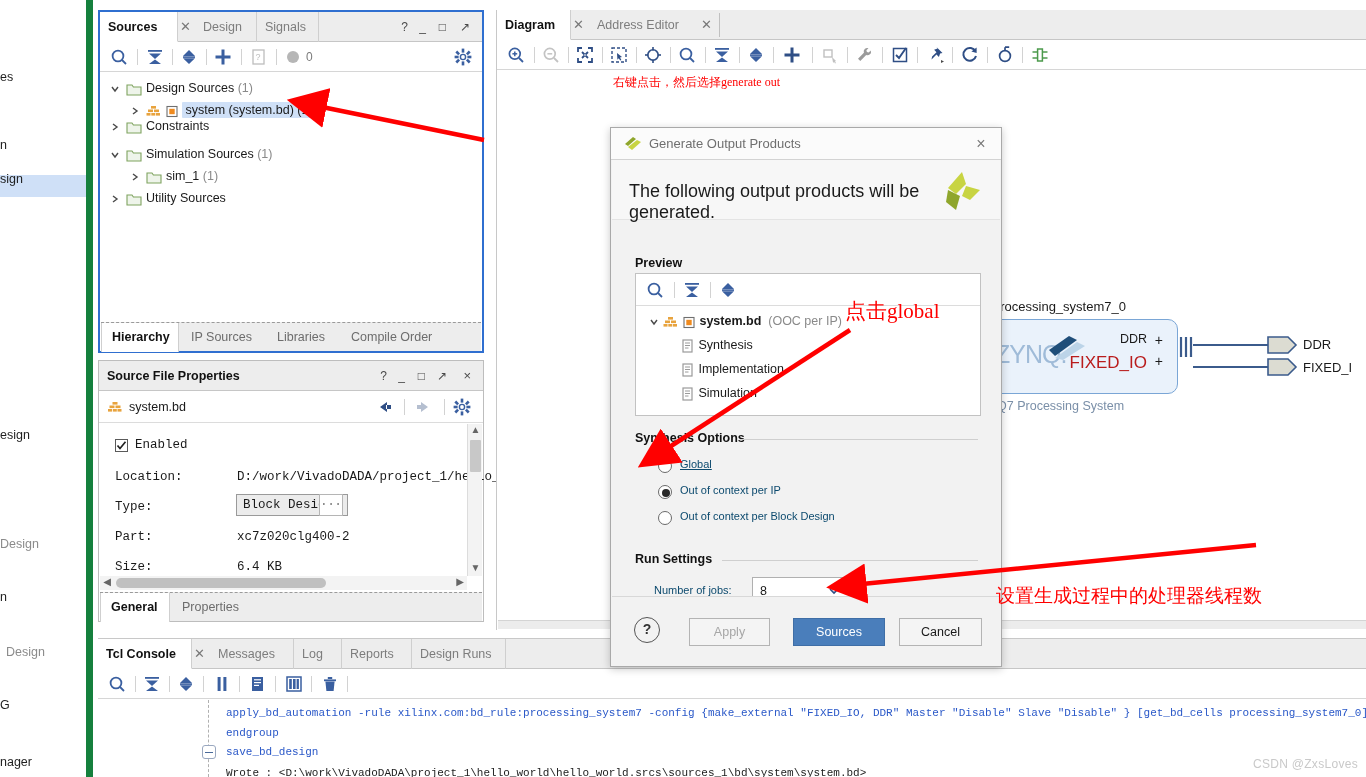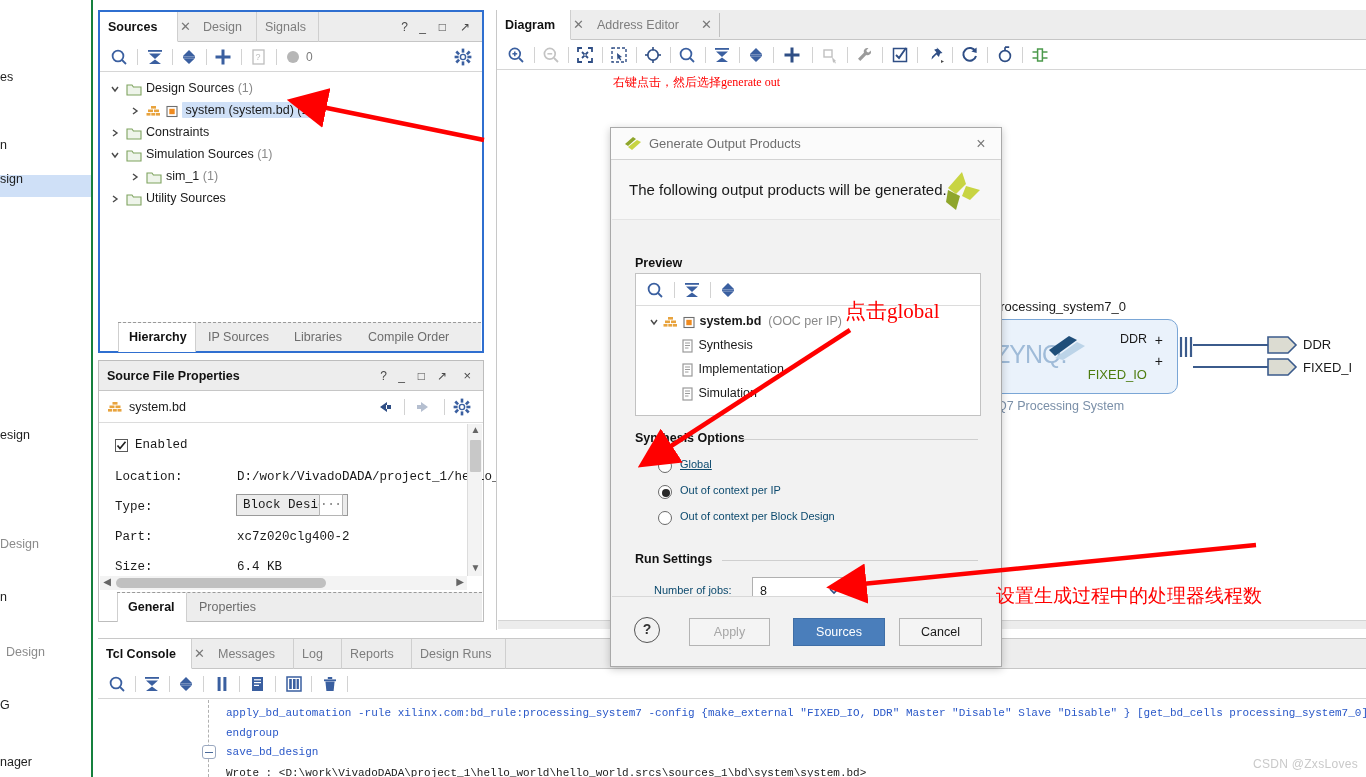--- a/index.html
+++ b/index.html
@@ -8,21 +8,21 @@
     width: 1366px; height: 777px;
     overflow: hidden;
     background: #ffffff;
     font-family: "Liberation Sans", sans-serif;
     font-size: 12px;
     color: #1a1a1a;
   }
   #root { position: relative; width: 1366px; height: 777px; background:#ffffff; }
 
   
-  .flownav { position:absolute; left:0; top:0; width:93px; height:777px; background:#fff; border-right:2px solid #15803d; overflow:hidden; }
+  .flownav { position:absolute; left:0; top:0; width:93px; height:777px; background:#fff; border-right:7px solid #15803d; overflow:hidden; }
   .fn-item { position:absolute; left:0; white-space:nowrap; font-size:12.5px; color:#1f1f1f; }
   .fn-sel { position:absolute; left:0; width:93px; height:22px; background:#cfe0f7; }
   .fn-gray { color:#8b8b8b; }
 
   
   .panel { position:absolute; background:#ffffff; }
   .tabstrip { position:absolute; left:0; right:0; top:0; height:30px; background:#ededed; border-bottom:1px solid #c6c6c6; }
   .tab { position:absolute; top:0; height:30px; line-height:30px; padding:0 8px; font-size:12.5px; color:#7d7d7d; border-right:1px solid #cfcfcf; }
   .tab.active { background:#ffffff; color:#111; font-weight:bold; border-bottom:1px solid #ffffff; }
   .tab-x { position:absolute; top:0; height:30px; line-height:30px; font-size:13px; color:#777; }
@@ -33,21 +33,21 @@
   svg { display:block; }
 
   
   #sources { left:98px; top:10px; width:386px; height:343px; border:2px solid #2f6fd0; background:#fff; }
   .tree { position:absolute; left:1px; right:1px; top:61px; bottom:30px; background:#fff; overflow:hidden; }
   .trow { position:absolute; left:0; height:22px; line-height:22px; white-space:nowrap; font-size:12.5px; }
   .tw { position:absolute; top:0; left:0; width:14px; height:22px; }
   .tlabel { color:#1a1a1a; }
   .tcount { color:#8a8a8a; }
   .sel-hl { background:#cfe0f7; padding:1px 3px; border-radius:1px; }
-  .btabs { position:absolute; left:1px; right:1px; bottom:0; height:29px; background:#ededed; border-top:1px dashed #9a9a9a;margin-left:17px; }
+  .btabs { position:absolute; left:1px; right:1px; bottom:0; height:29px; background:#ededed; border-top:1px dashed #9a9a9a; }
   .btab { position:absolute; top:0; height:29px; line-height:29px; padding:0 10px; font-size:12.5px; color:#6d6d6d; }
   .btab.active { background:#ffffff; color:#111; font-weight:bold; border-right:1px solid #cfcfcf; border-left:1px solid #cfcfcf; }
 
   
   #sfp { left:98px; top:360px; width:386px; height:262px; border:1px solid #bdbdbd; background:#fff; }
   .sfp-head { position:absolute; left:0; right:0; top:0; height:30px; background:#ededed; border-bottom:1px solid #c6c6c6; }
   .sfp-title { position:absolute; left:8px; top:0; height:30px; line-height:30px; font-weight:bold; font-size:12.5px; color:#111; }
   .sfp-sub { position:absolute; left:0; right:0; top:30px; height:32px; background:#fff; border-bottom:1px solid #dcdcdc; }
   .sfp-body { position:absolute; left:8px; right:26px; top:64px; bottom:30px; background:#fff;font-family:Liberation Mono, monospace; }
   .prow { position:absolute; left:8px; font-size:12.5px; color:#1a1a1a; white-space:nowrap; }
@@ -228,21 +228,21 @@
         </span>
         <span style="display:inline-block;vertical-align:middle">
           <svg width="14" height="22" viewBox="0 0 14 22">
               <rect x="2" y="6.5" width="10" height="10" fill="#fff" stroke="#6f6f6f" stroke-width="1.1"></rect>
               <rect x="4.3" y="8.8" width="5.4" height="5.4" fill="#ef8a1e"></rect>
             </svg>
         </span>
         <span class="sel-hl"><span>system (system.bd)</span> <span>(1)</span></span>
       </div>
 
-      <div class="trow" style="top:48px;left:8px">
+      <div class="trow" style="top:42px;left:8px">
         <span class="tw" style="position:relative;display:inline-block;vertical-align:middle">
           <svg width="12" height="22" viewBox="0 0 12 22">
               <polyline points="4,8 8,11 4,14" fill="none" stroke="#4a4a4a" stroke-width="1.4"></polyline>
             </svg>
         </span>
         <span style="display:inline-block;vertical-align:middle">
           <svg width="16" height="22" viewBox="0 0 16 22">
               <path d="M1 7h5l1.4 2H15v8H1z" fill="#eef4ea" stroke="#7fa35f" stroke-width="1.1"></path>
             </svg>
         </span>
@@ -536,21 +536,21 @@
 
       <div style="position:absolute;left:495px;top:228px;font-size:13px;color:#1a1a1a;white-space:nowrap">processing_system7_0</div>
       <div style="position:absolute;left:490px;top:248px;width:190px;height:75px;background:#eaf2fb;border:1px solid #7aa6d6;border-radius:10px">
         <span style="position:absolute;left:6px;top:20px;font-size:25px;color:#9fbbd8;font-family:'Liberation Sans',sans-serif;letter-spacing:-1px">ZYNQ.</span>
         <svg style="position:absolute;left:58px;top:16px" width="40" height="24" viewBox="0 0 40 24">
           <polygon points="2,14 22,0 30,4 8,20" fill="#1f4e79"></polygon>
           <polygon points="8,22 30,6 38,10 16,24" fill="#bcd4e8"></polygon>
         </svg>
         <span style="position:absolute;right:30px;top:12px;font-size:12.5px;color:#1a1a1a">DDR</span>
         <span style="position:absolute;right:14px;top:12px;font-size:14px;color:#1a1a1a">+</span>
-        <span style="position:absolute;right:30px;top:47px;font-size:13px;color:#4d7c0f">FIXED_IO</span>
+        <span style="position:absolute;right:30px;top:33px;font-size:17px;color:#b91c1c">FIXED_IO</span>
         <span style="position:absolute;right:14px;top:33px;font-size:14px;color:#1a1a1a">+</span>
       </div>
       <div style="position:absolute;left:490px;top:328px;font-size:12.5px;color:#7a8fa8;white-space:nowrap">NQ7 Processing System</div>
 
       <svg style="position:absolute;left:0;top:0;width:870px;height:560px">
         <g stroke="#3b5b8c" stroke-width="2.2" fill="none">
           <line x1="683" y1="266" x2="683" y2="286"></line>
           <line x1="688" y1="266" x2="688" y2="286"></line>
           <line x1="693" y1="266" x2="693" y2="286"></line>
           <line x1="695" y1="274" x2="770" y2="274"></line>
@@ -654,21 +654,21 @@
       <svg style="position:absolute;left:12px;top:7px" width="20" height="18" viewBox="0 0 20 18">
         <polygon points="2,9 10,2 13,4 5,11" fill="#8fa62c"></polygon>
         <polygon points="5,12 14,5 18,7 9,15" fill="#c8d442"></polygon>
       </svg>
       <span class="t">Generate Output Products</span>
       <span class="dlg-x" style="text-align:center;line-height:20px;font-size:16px;color:#7a7a7a">×</span>
     </div>
 
     <div style="position:absolute;left:1px;right:1px;top:32px;bottom:70px;background:#f2f2f2">
       <div style="position:absolute;left:0;right:0;top:0;height:60px;background:#f7f7f7;border-bottom:1px solid #e4e4e4"></div>
-      <div style="position:absolute;left:17px;top:21px;font-size:15px;color:#1a1a1a">The following output products will be generated.</div>
+      <div style="position:absolute;left:17px;top:21px;font-size:18px;color:#1a1a1a">The following output products will be generated.</div>
       <svg style="position:absolute;right:16px;top:10px" width="48" height="44" viewBox="0 0 48 44">
         <polygon points="26,2 30,14 20,24 12,18" fill="#c8d442"></polygon>
         <polygon points="30,16 44,20 34,30 26,26" fill="#c8d442"></polygon>
         <polygon points="12,20 24,26 20,40 10,32" fill="#8fa62c"></polygon>
       </svg>
 
       <div class="grp-label" style="left:23px;top:96px">Preview</div>
 
       <div class="pvbox" style="top:113px">
         <div class="pvtb">

